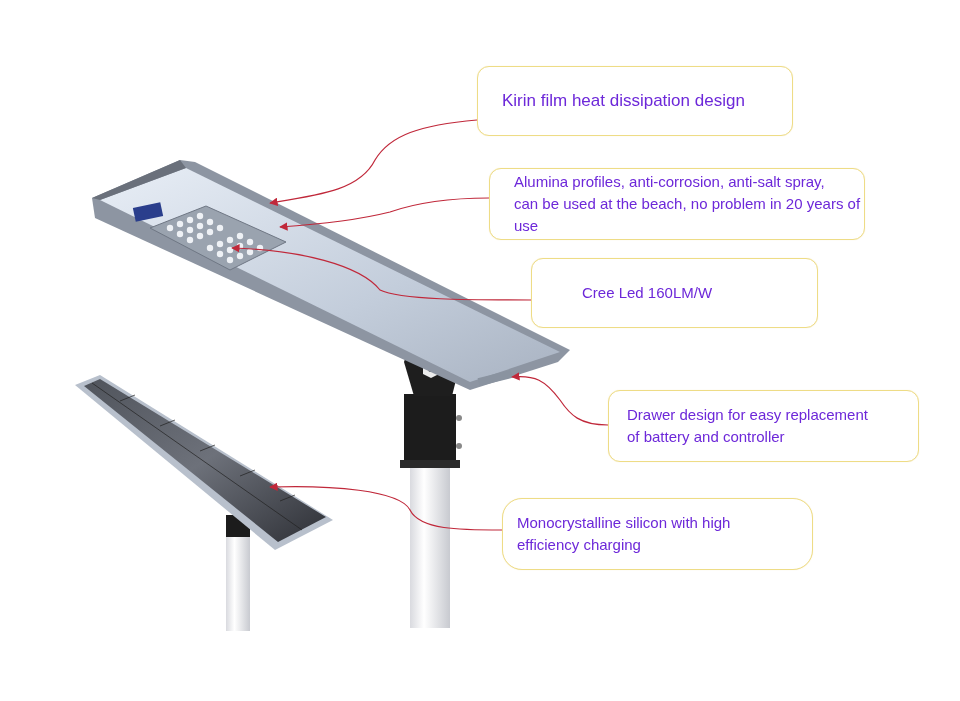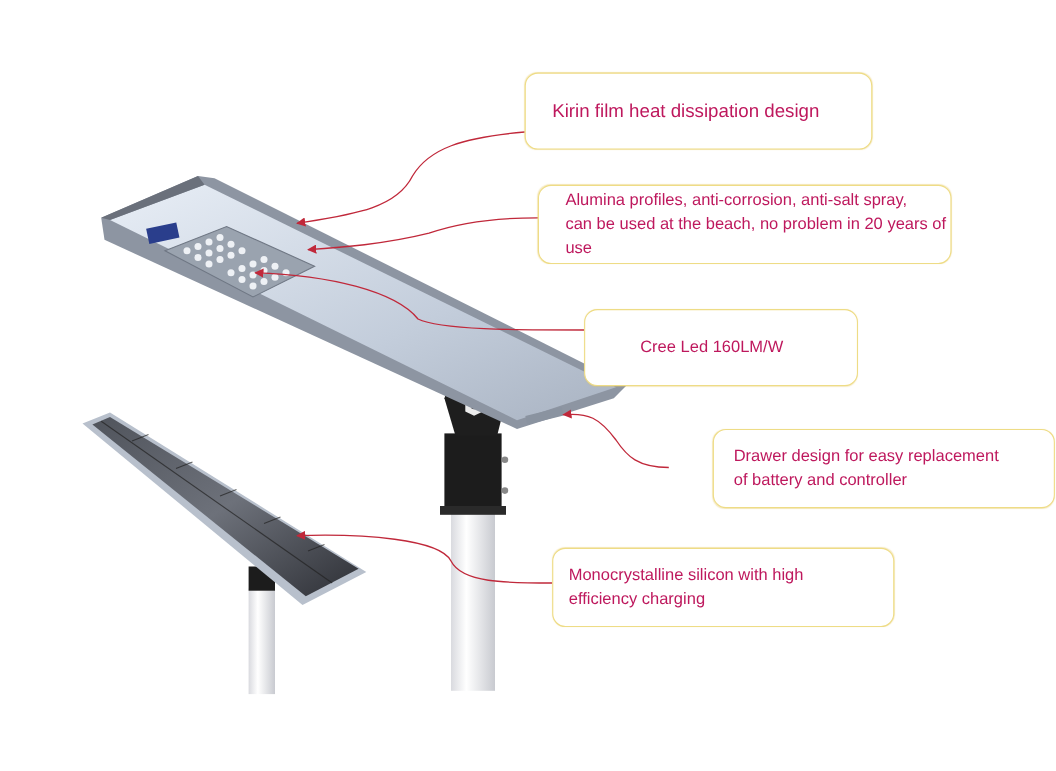--- a/index.html
+++ b/index.html
@@ -4,33 +4,33 @@
 <style>
   html, body { margin: 0; padding: 0; background: #ffffff; }
   body { width: 960px; height: 701px; position: relative; overflow: hidden; font-family: "Liberation Sans", sans-serif; }
   .scene { position: absolute; left: 0; top: 0; width: 960px; height: 701px; }
   .callout {
     position: absolute;
     background: #ffffff;
     border: 1.5px solid #eedc86;
     border-radius: 12px;
     box-sizing: border-box;
-    color: #be185d;
+    color: #6d28d9;
     font-size: 15px;
     line-height: 22px;
     display: flex;
     align-items: center;
     box-shadow: 0 0 1px rgba(230,200,100,0.4);
   }
   .callout span { display: block; white-space: pre-line; }
   #c1 { left: 477px; top: 66px; width: 316px; height: 70px; font-size: 17px; padding-left: 24px; }
   #c2 { left: 489px; top: 168px; width: 376px; height: 72px; padding-left: 24px; }
-  #c3 { left: 531px; top: 258px; width: 249px; height: 70px; padding-left: 50px; margin-top: 23px; }
-  #c4 { left: 608px; top: 390px; width: 311px; height: 72px; padding-left: 18px; margin-left: 40px; }
-  #c5 { left: 502px; top: 498px; width: 311px; height: 72px; padding-left: 14px; }
+  #c3 { left: 531px; top: 258px; width: 287px; height: 70px; padding-left: 50px; }
+  #c4 { left: 608px; top: 390px; width: 311px; height: 72px; padding-left: 18px; }
+  #c5 { left: 502px; top: 498px; width: 311px; height: 72px; padding-left: 14px; border-radius: 20px; }
 </style>
 </head>
 <body>
 
 <svg class="scene" width="960" height="701" viewBox="0 0 960 701" xmlns="http://www.w3.org/2000/svg">
   <defs>
     <linearGradient id="poleGrad" x1="0" x2="1" y1="0" y2="0">
       <stop offset="0" stop-color="#d9dadf"></stop>
       <stop offset="0.35" stop-color="#ffffff"></stop>
       <stop offset="1" stop-color="#c8cad0"></stop>

